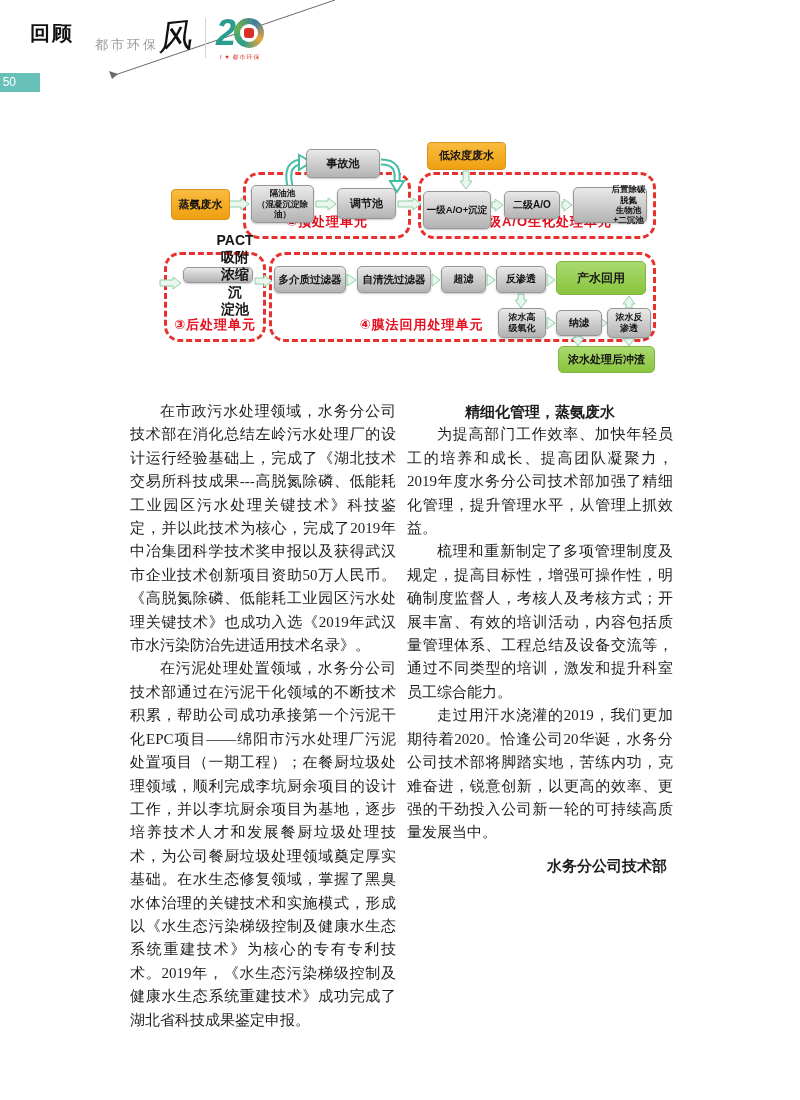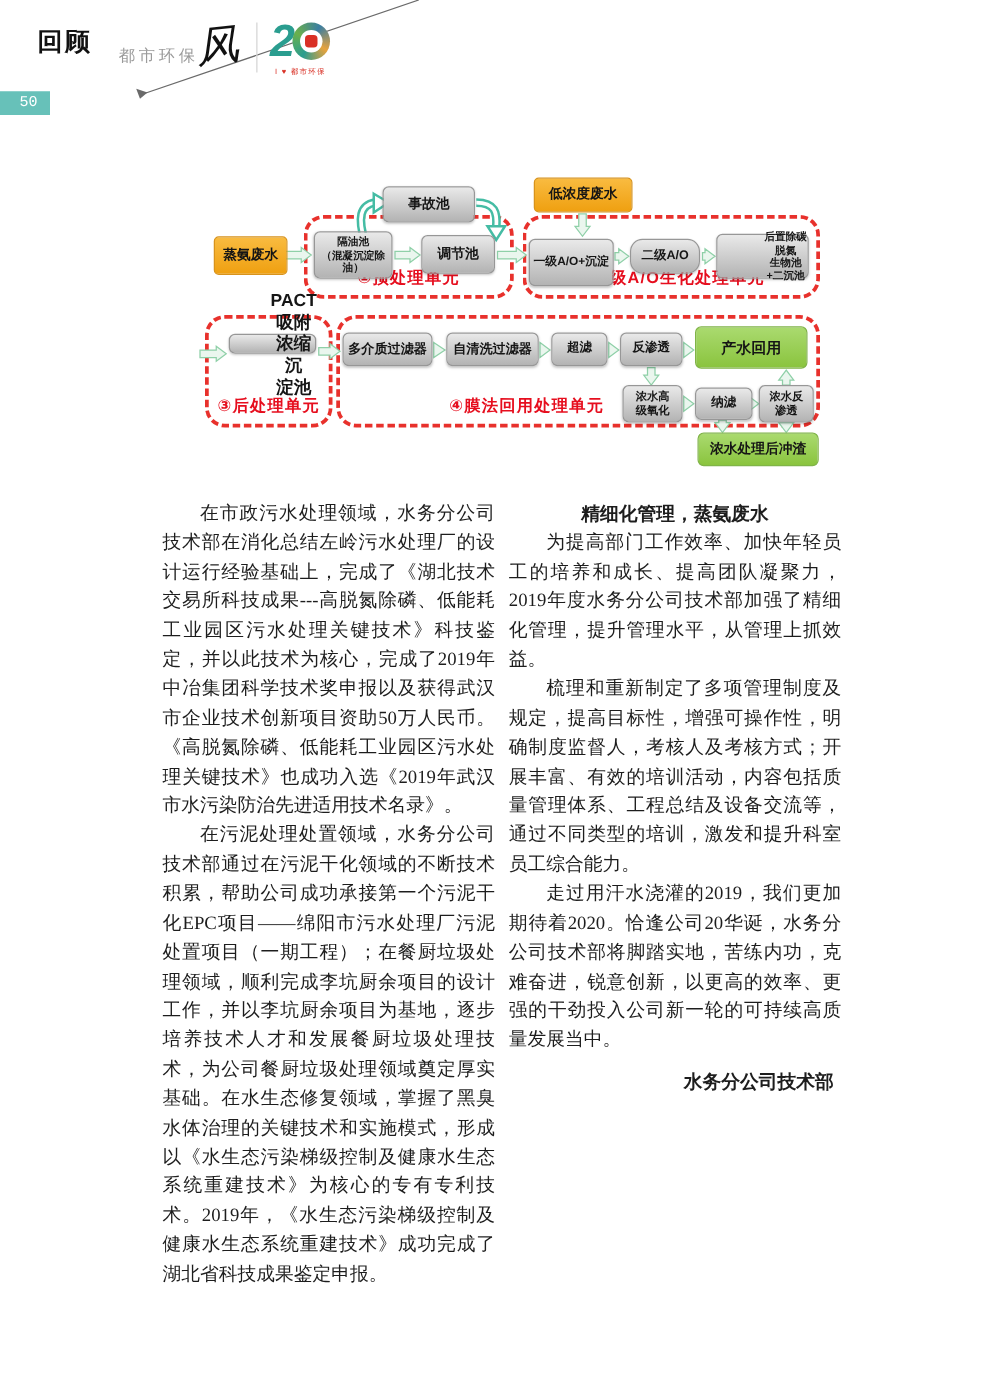--- a/index.html
+++ b/index.html
@@ -11,21 +11,21 @@
   .brand-script{position:absolute;left:157px;top:14px;font-size:34px;color:#111;font-style:italic;transform:rotate(-6deg);}
   .logo-divider{position:absolute;left:205px;top:18px;width:1px;height:40px;background:#d5d5d5;}
   .logo20{position:absolute;left:216px;top:16px;display:flex;align-items:center;}
   .logo20 .two{font-size:36px;font-weight:bold;font-style:italic;color:#2a9d8f;line-height:34px;}
   .logo20 .zero{width:30px;height:30px;border-radius:50%;margin-left:-2px;position:relative;
       background:conic-gradient(from 210deg,#2a9d8f,#6ab04c,#3b7ea1,#e8a33d,#2a9d8f);}
   .logo20 .zero::before{content:"";position:absolute;left:6px;top:6px;width:18px;height:18px;border-radius:50%;background:#fff;}
   .logo20 .zero::after{content:"";position:absolute;left:10px;top:10px;width:10px;height:10px;border-radius:3px;background:#d93025;}
   .logo-tagline{position:absolute;left:220px;top:53px;font-size:6px;color:#d93025;letter-spacing:1px;}
   .page-tab{position:absolute;left:0;top:73px;width:40px;height:19px;background:#67c1b9;color:#fff;
-      font-family:Liberation Mono, monospace;font-size:12px;text-align:right;line-height:19px;padding-right:10px;box-sizing:border-box;}
+      font-family:Liberation Sans, sans-serif;font-size:12px;text-align:right;line-height:19px;padding-right:24px;box-sizing:border-box;}
   .hdr-svg{position:absolute;left:0;top:0;pointer-events:none;}
   
   .node{position:absolute;display:flex;align-items:center;justify-content:center;text-align:center;
         font-weight:bold;color:#151515;white-space:pre-line;line-height:1.22;box-sizing:border-box;}
   .gray{background:linear-gradient(180deg,#e9e9e9,#b3b3b3);border:1px solid #979797;border-radius:5px;box-shadow:0 1px 2px rgba(0,0,0,.22);}
   .yellow{background:linear-gradient(180deg,#f9bb40,#efa011);border:1px solid #d8931c;border-radius:4px;}
   .green{background:linear-gradient(180deg,#aada6f,#8ac43e);border:1px solid #80b448;border-radius:5px;}
   .group{position:absolute;border:3px dashed #e8312c;border-radius:16px;box-sizing:border-box;}
   .group-label{position:absolute;left:0;right:0;bottom:5px;text-align:center;color:#e60e1e;
         font-weight:bold;font-size:13px;letter-spacing:1px;}
@@ -105,21 +105,21 @@
       </g>
     </svg>
 
     <div class="node yellow" style="left:171px;top:189px;width:59px;height:31px;font-size:11px;">蒸氨废水</div>
     <div class="node gray" style="left:306px;top:149px;width:74px;height:29px;font-size:11px;">事故池</div>
     <div class="node gray" style="left:251px;top:185px;width:63px;height:38px;font-size:8.5px;">隔油池
 （混凝沉淀除油）</div>
     <div class="node gray" style="left:337px;top:188px;width:59px;height:31px;font-size:11px;">调节池</div>
     <div class="node yellow" style="left:427px;top:142px;width:79px;height:28px;font-size:11px;">低浓度废水</div>
     <div class="node gray" style="left:423px;top:191px;width:68px;height:38px;font-size:9.5px;">一级A/O+沉淀</div>
-    <div class="node gray" style="left:504px;top:191px;width:56px;height:28px;font-size:10px;border-radius:10px;">二级A/O</div>
+    <div class="node gray" style="left:504px;top:191px;width:56px;height:28px;font-size:10px;">二级A/O</div>
     <div class="node gray" style="left:573px;top:187px;width:74px;height:36px;font-size:8.5px;padding-left:37px;">后置除碳脱氮
 生物池+二沉池</div>
     <div class="node gray" style="left:183px;top:267px;width:70px;height:16px;font-size:14px;padding-left:34px;">PACT吸附浓缩沉
 淀池</div>
     <div class="node gray" style="left:274px;top:266px;width:72px;height:27px;font-size:10.5px;">多介质过滤器</div>
     <div class="node gray" style="left:357px;top:266px;width:74px;height:27px;font-size:10.5px;">自清洗过滤器</div>
     <div class="node gray" style="left:441px;top:266px;width:45px;height:27px;font-size:10px;">超滤</div>
     <div class="node gray" style="left:496px;top:266px;width:50px;height:27px;font-size:10px;">反渗透</div>
     <div class="node green" style="left:556px;top:261px;width:90px;height:34px;font-size:12px;">产水回用</div>
     <div class="node gray" style="left:498px;top:308px;width:48px;height:30px;font-size:9px;">浓水高

